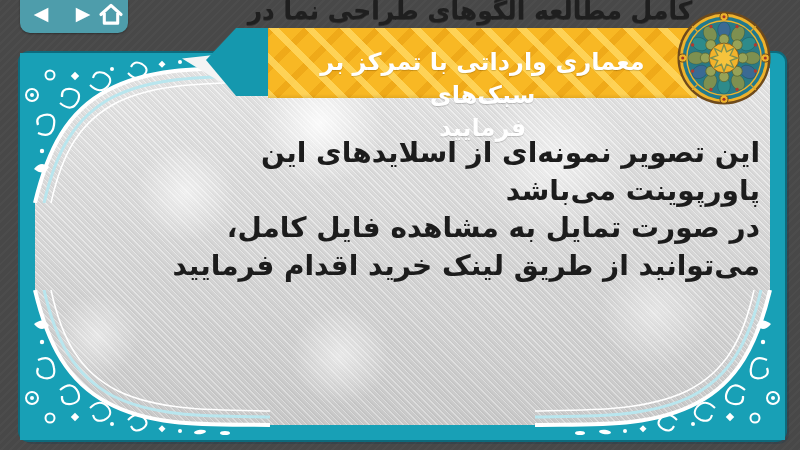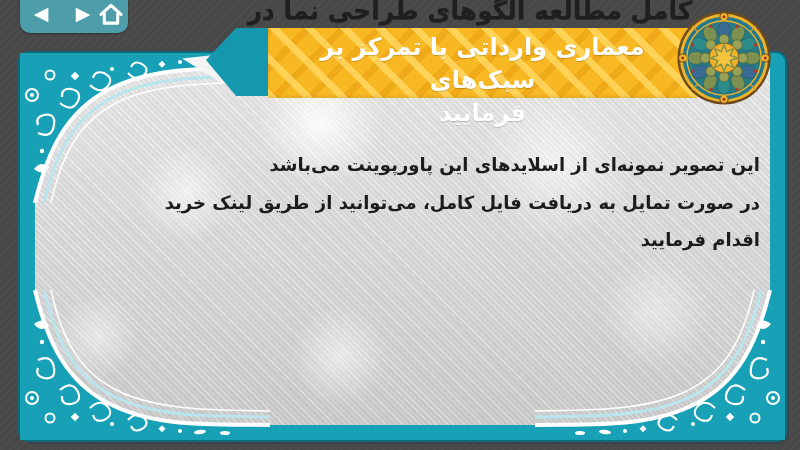--- a/index.html
+++ b/index.html
@@ -63,35 +63,35 @@
   
   .banner{
     position:absolute;left:268px;top:28px;width:429px;height:70px;z-index:5;
     background-color:#f8b824;
     background-image:
       repeating-linear-gradient(45deg, rgba(255,215,95,.85) 0 7px, rgba(255,215,95,0) 7px 25px),
       repeating-linear-gradient(135deg, rgba(232,158,16,.55) 0 7px, transparent 7px 25px);
     box-shadow:inset 0 -2px 3px rgba(0,0,0,.08);
   }
   .banner-text{
-    position:absolute;inset:0;padding-top:3px;text-align:center;direction:rtl;
+    position:absolute;inset:0;padding-top:18px;text-align:center;direction:rtl;
     color:#ffffff;font-weight:bold;font-size:24px;line-height:33px;
     text-shadow:0 1px 1px rgba(0,0,0,.18);
   }
   .title-top{
     position:absolute;left:210px;top:-4px;width:520px;height:32px;z-index:6;
     text-align:center;direction:rtl;color:#1f1f1f;font-weight:bold;font-size:25px;
     text-shadow:0 1px 0 rgba(0,0,0,.35);
   }
 
   
   .body-text{
     position:absolute;right:40px;top:134px;width:640px;z-index:3;
     direction:rtl;text-align:right;color:#1c1c1c;font-weight:bold;
-    font-size:18px;line-height:37.5px;margin-top:12px;
+    font-size:28px;line-height:37.5px;
   }
 
   
   .mandala{position:absolute;left:676px;top:10px;z-index:8;}
 </style>
 </head>
 <body>
 
 <div class="stage">
 
@@ -277,16 +277,16 @@
     <div class="nav-btn nav-home">
       <svg width="26" height="23" viewBox="0 0 26 24">
         <path d="M2.5,12 L13,2.5 L23.5,12" fill="none" stroke="#ffffff" stroke-width="3.2" stroke-linejoin="round" stroke-linecap="round"></path>
         <path d="M6,10.5 L6,21 L20,21 L20,10.5" fill="none" stroke="#ffffff" stroke-width="3.2" stroke-linejoin="round"></path>
       </svg>
     </div>
   </div>
 
   <div class="body-text">
     <div>این تصویر نمونه‌ای از اسلایدهای این پاورپوینت می‌باشد</div>
-    <div>در صورت تمایل به دریافت فایل کامل، می‌توانید از طریق لینک خرید اقدام فرمایید</div>
+    <div>در صورت تمایل به مشاهده فایل کامل، می‌توانید از طریق لینک خرید اقدام فرمایید</div>
   </div>
 
 </div>
 
 </body></html>

